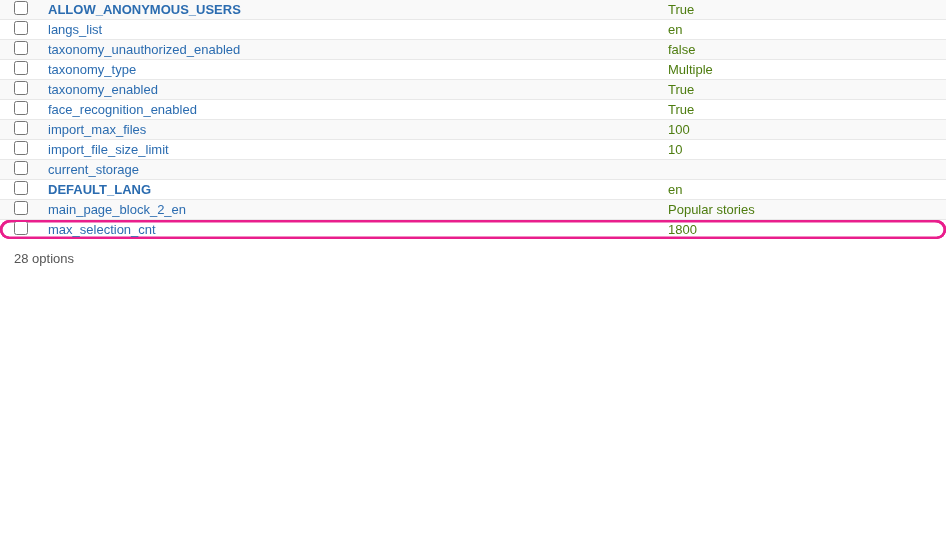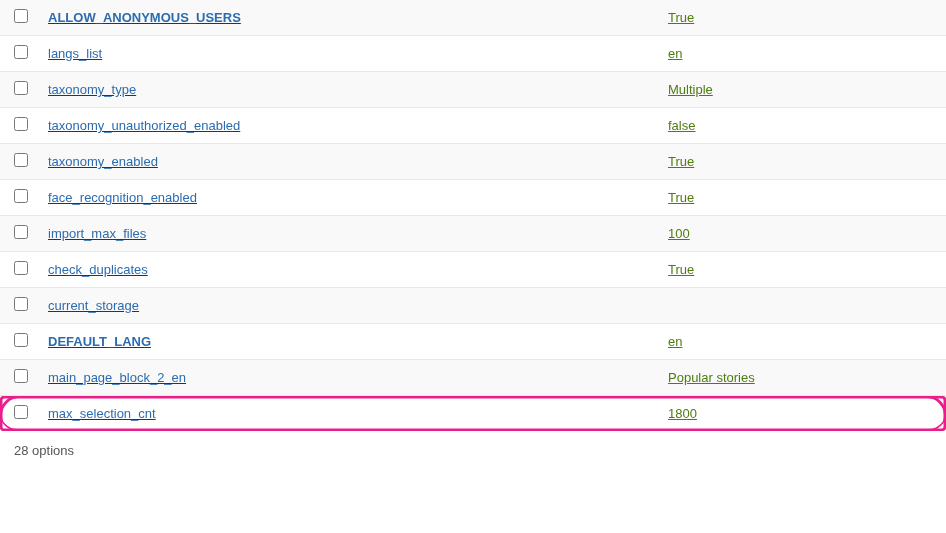--- a/index.html
+++ b/index.html
@@ -22,23 +22,22 @@
     tr {
       border-bottom: 1px solid #e8e8e8;
     }
     tr:nth-child(odd) {
       background-color: #f9f9f9;
     }
     tr:nth-child(even) {
       background-color: #ffffff;
     }
     td {
-      padding: 9px 12px;
+      padding: 1px 12px;
       vertical-align: middle;
-      text-decoration: underline;
     }
     td.checkbox-cell {
       width: 36px;
       text-align: center;
       padding-left: 12px;
       padding-right: 6px;
     }
     td.name-cell {
       width: 620px;
     }
@@ -79,64 +78,64 @@
           <td class="name-cell"><a href="#" class="setting-name">ALLOW_ANONYMOUS_USERS</a></td>
           <td class="value-cell">True</td>
         </tr>
         <tr>
           <td class="checkbox-cell"><input type="checkbox" style=""></td>
           <td class="name-cell"><a href="#" class="setting-name normal">langs_list</a></td>
           <td class="value-cell">en</td>
         </tr>
         <tr>
           <td class="checkbox-cell"><input type="checkbox" style=""></td>
-          <td class="name-cell"><a href="#" class="setting-name normal">taxonomy_type</a></td>
-          <td class="value-cell">Multiple</td>
+          <td class="name-cell"><a href="#" class="setting-name normal">taxonomy_unauthorized_enabled</a></td>
+          <td class="value-cell">false</td>
         </tr>
         <tr>
           <td class="checkbox-cell"><input type="checkbox" style=""></td>
-          <td class="name-cell"><a href="#" class="setting-name normal">taxonomy_unauthorized_enabled</a></td>
-          <td class="value-cell">false</td>
+          <td class="name-cell"><a href="#" class="setting-name normal">taxonomy_type</a></td>
+          <td class="value-cell">Multiple</td>
         </tr>
         <tr>
           <td class="checkbox-cell"><input type="checkbox" style=""></td>
           <td class="name-cell"><a href="#" class="setting-name normal">taxonomy_enabled</a></td>
           <td class="value-cell">True</td>
         </tr>
         <tr>
           <td class="checkbox-cell"><input type="checkbox" style=""></td>
           <td class="name-cell"><a href="#" class="setting-name normal">face_recognition_enabled</a></td>
           <td class="value-cell">True</td>
         </tr>
         <tr>
           <td class="checkbox-cell"><input type="checkbox" style=""></td>
           <td class="name-cell"><a href="#" class="setting-name normal">import_max_files</a></td>
           <td class="value-cell">100</td>
         </tr>
         <tr>
           <td class="checkbox-cell"><input type="checkbox" style=""></td>
-          <td class="name-cell"><a href="#" class="setting-name normal">check_duplicates</a></td>
-          <td class="value-cell">True</td>
+          <td class="name-cell"><a href="#" class="setting-name normal">import_file_size_limit</a></td>
+          <td class="value-cell">10</td>
         </tr>
         <tr>
           <td class="checkbox-cell"><input type="checkbox" style=""></td>
           <td class="name-cell"><a href="#" class="setting-name normal">current_storage</a></td>
           <td class="value-cell"></td>
         </tr>
         <tr>
           <td class="checkbox-cell"><input type="checkbox" style=""></td>
           <td class="name-cell"><a href="#" class="setting-name">DEFAULT_LANG</a></td>
           <td class="value-cell">en</td>
         </tr>
         <tr>
           <td class="checkbox-cell"><input type="checkbox" style=""></td>
           <td class="name-cell"><a href="#" class="setting-name normal">main_page_block_2_en</a></td>
           <td class="value-cell">Popular stories</td>
         </tr>
-        <tr style="outline: rgb(233, 30, 140) solid 2.5px; outline-offset: -2px; border-radius: 4px; position: relative; box-shadow: rgb(233, 30, 140) 0px 0px 0px 2.5px inset; border-bottom: none;">
+        <tr style="outline: rgb(233, 30, 140) solid 2.5px; outline-offset: -2px; border-radius: 11px; position: relative; box-shadow: rgb(233, 30, 140) 0px 0px 0px 2.5px inset; border-bottom: none;">
           <td class="checkbox-cell" style="box-shadow: rgb(233, 30, 140) 2px 2px 0px inset, rgb(233, 30, 140) 0px -2px 0px inset; border-radius: 20px 0px 0px 20px;"><input type="checkbox" style=""></td>
           <td class="name-cell" style="box-shadow: rgb(233, 30, 140) 0px 2px 0px inset, rgb(233, 30, 140) 0px -2px 0px inset;"><a href="#" class="setting-name normal">max_selection_cnt</a></td>
           <td class="value-cell" style="box-shadow: rgb(233, 30, 140) -2px 2px 0px inset, rgb(233, 30, 140) 0px -2px 0px inset; border-radius: 0px 20px 20px 0px;">1800</td>
         </tr>
       </tbody>
   </table>
   <div class="footer-text">28 options</div>
 </div>
 
 </body></html>

